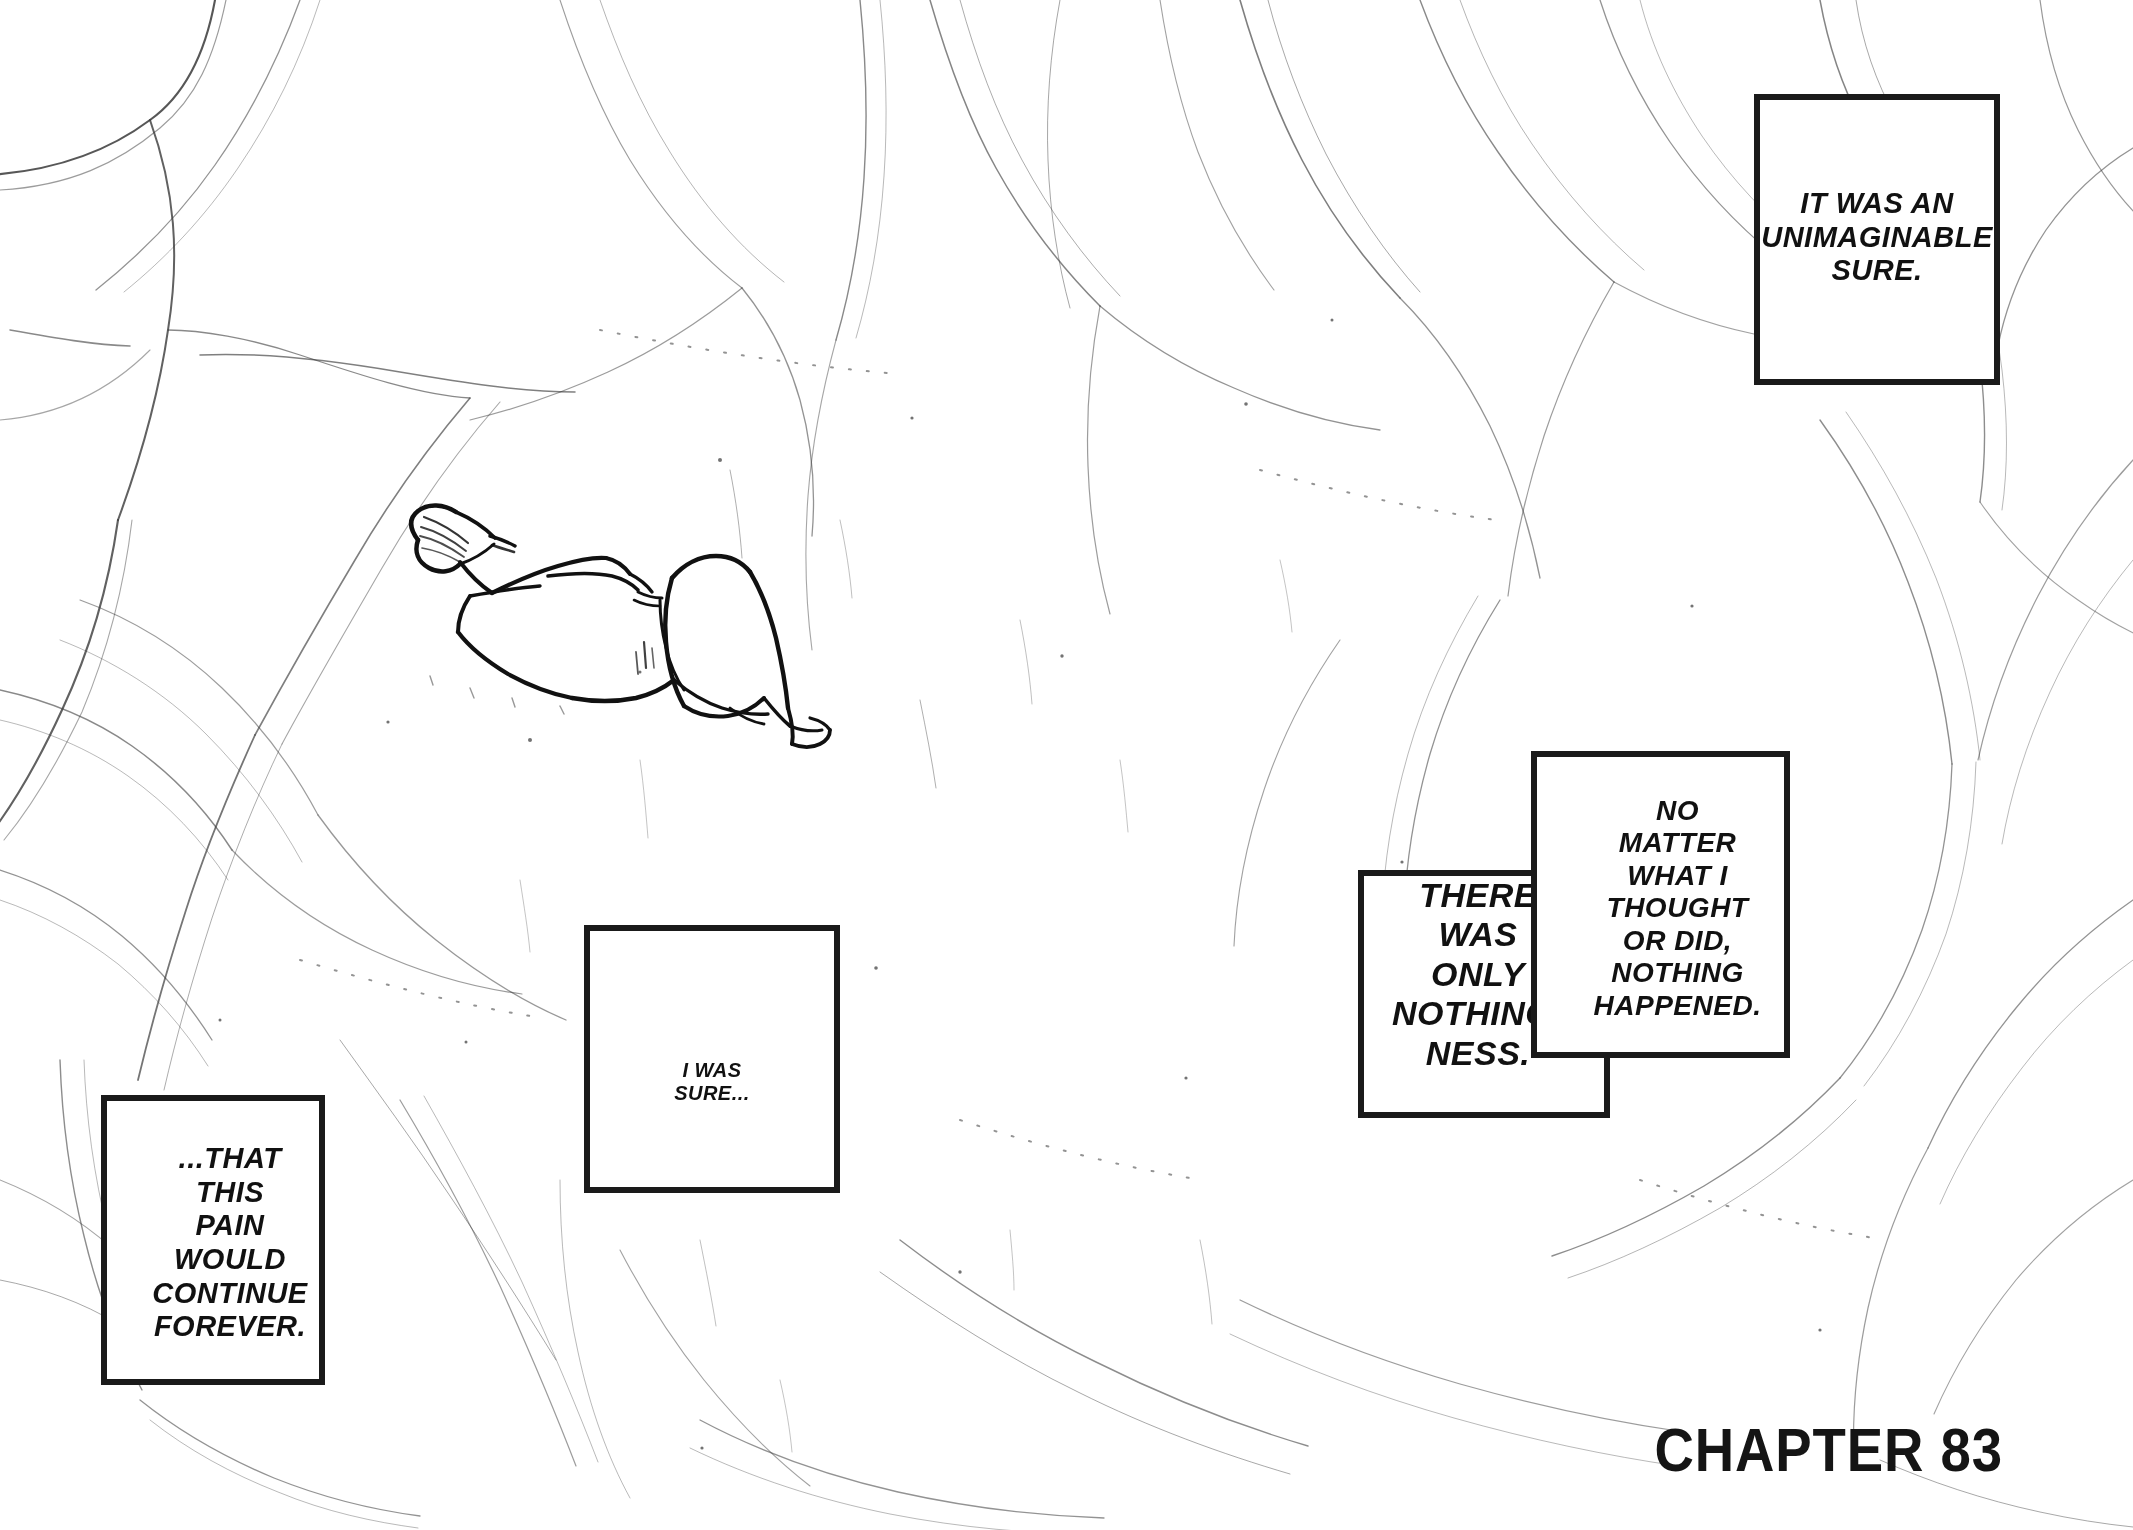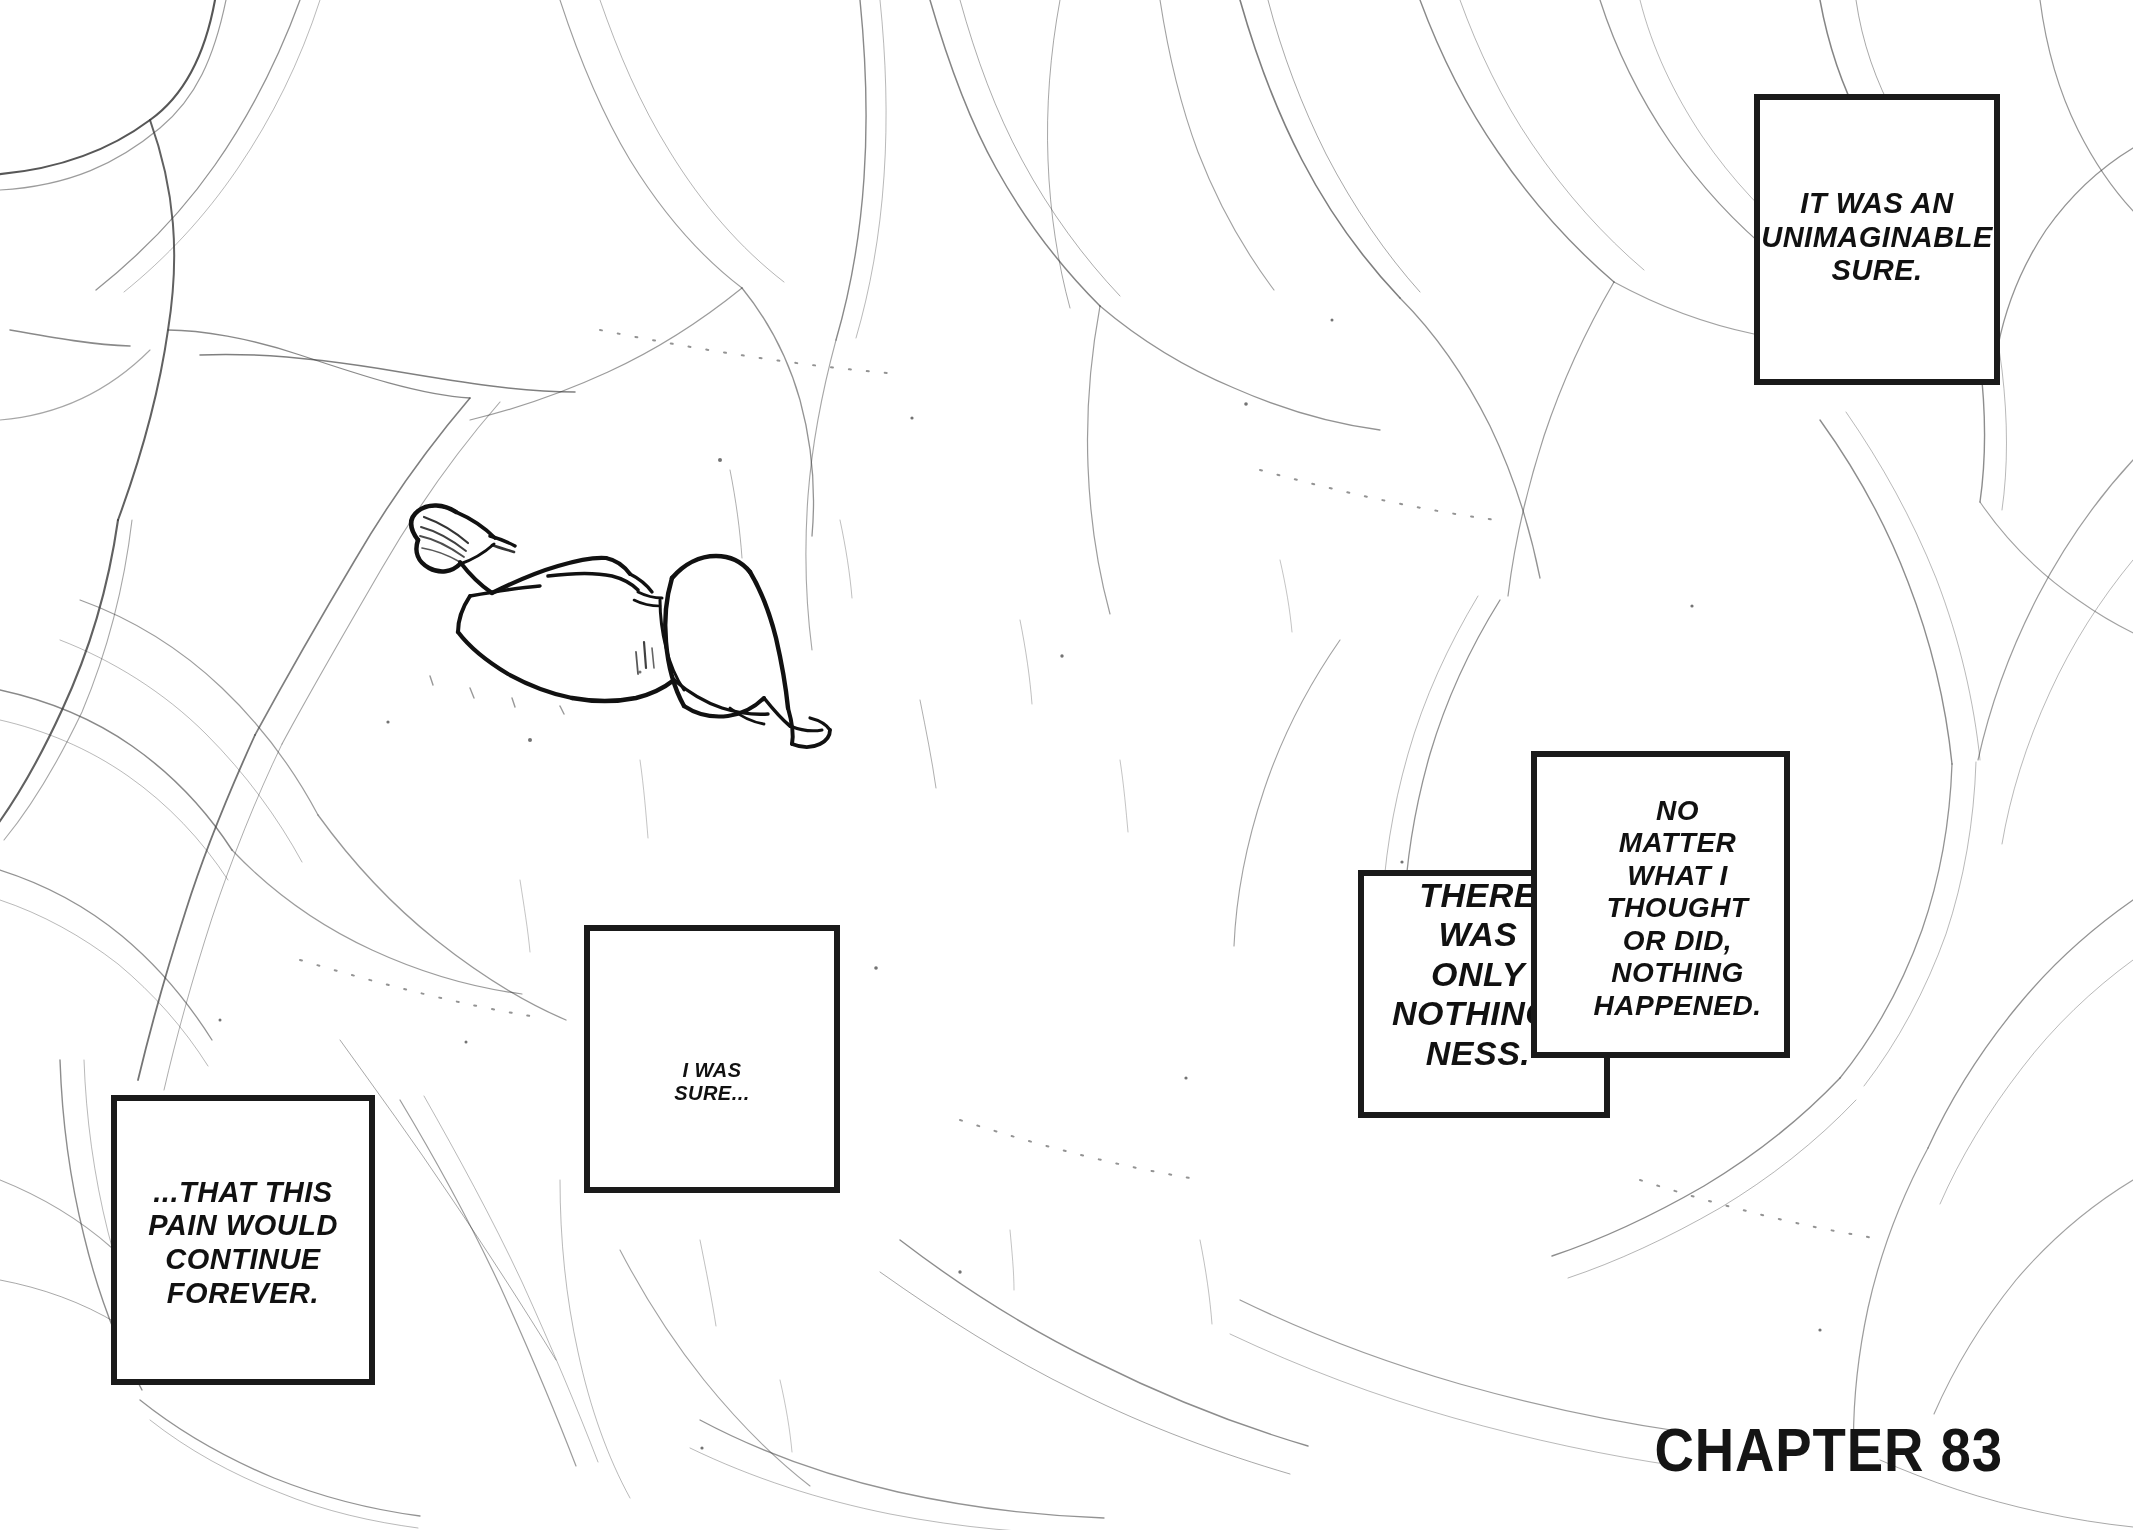--- a/index.html
+++ b/index.html
@@ -69,24 +69,25 @@
     width: 256px;
     height: 268px;
   }
   #box-sure .caption-text {
     font-size: 20px;
     padding-top: 46px;
   }
 
   
   #box-forever {
-    left: 111px;
+    left: 101px;
     top: 1095px;
-    width: 264px;
+    width: 224px;
     height: 290px;
+    padding-left: 34px;
   }
   #box-forever .caption-text {
     font-size: 29px;
     padding-top: 6px;
   }
 
   
   
   #box-nothing-happened {
     left: 1531px;

